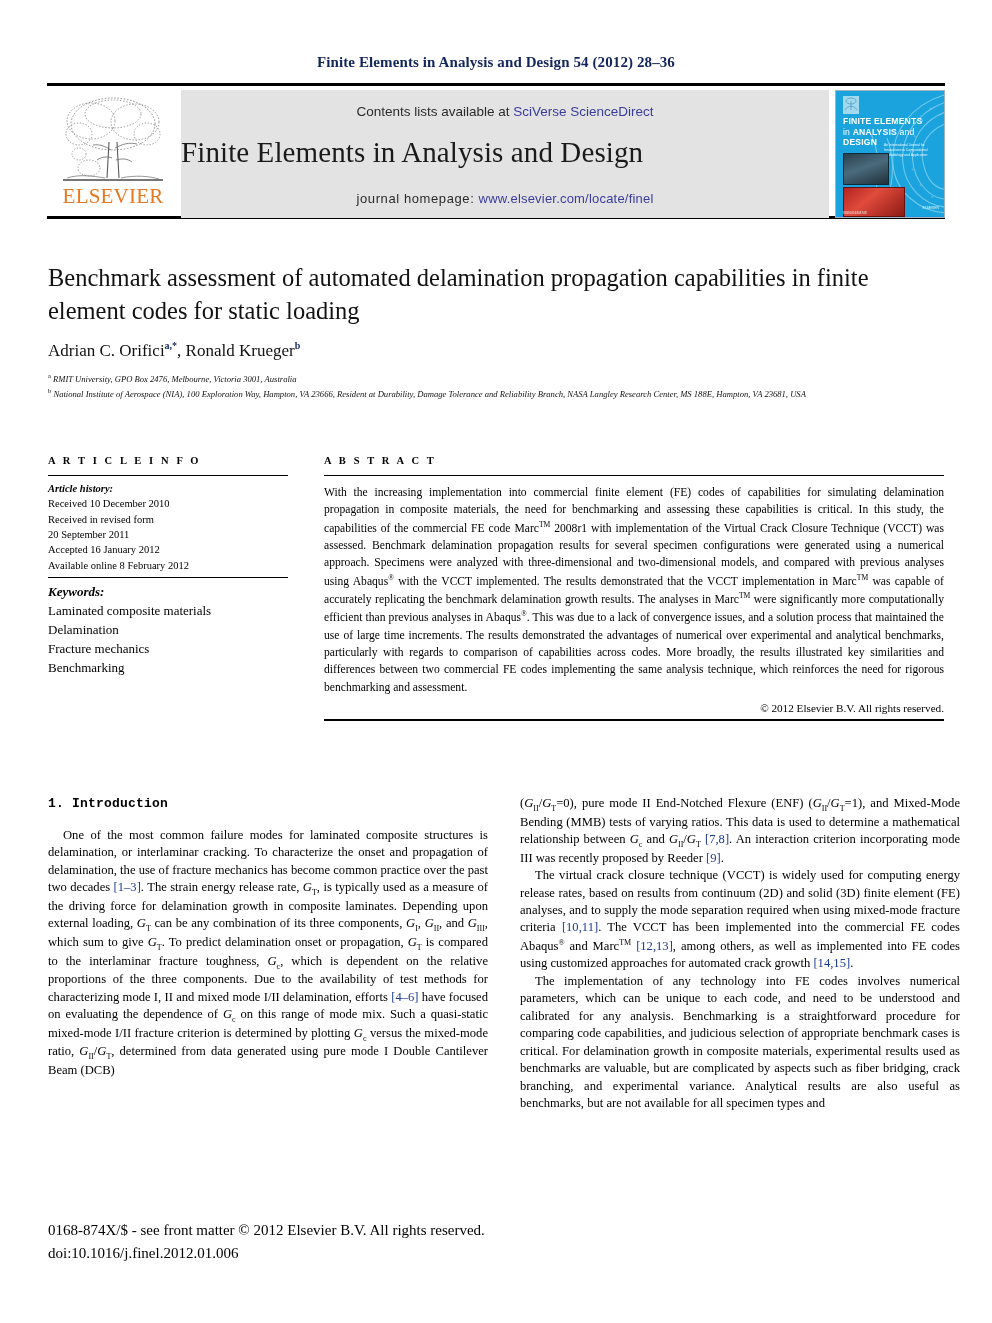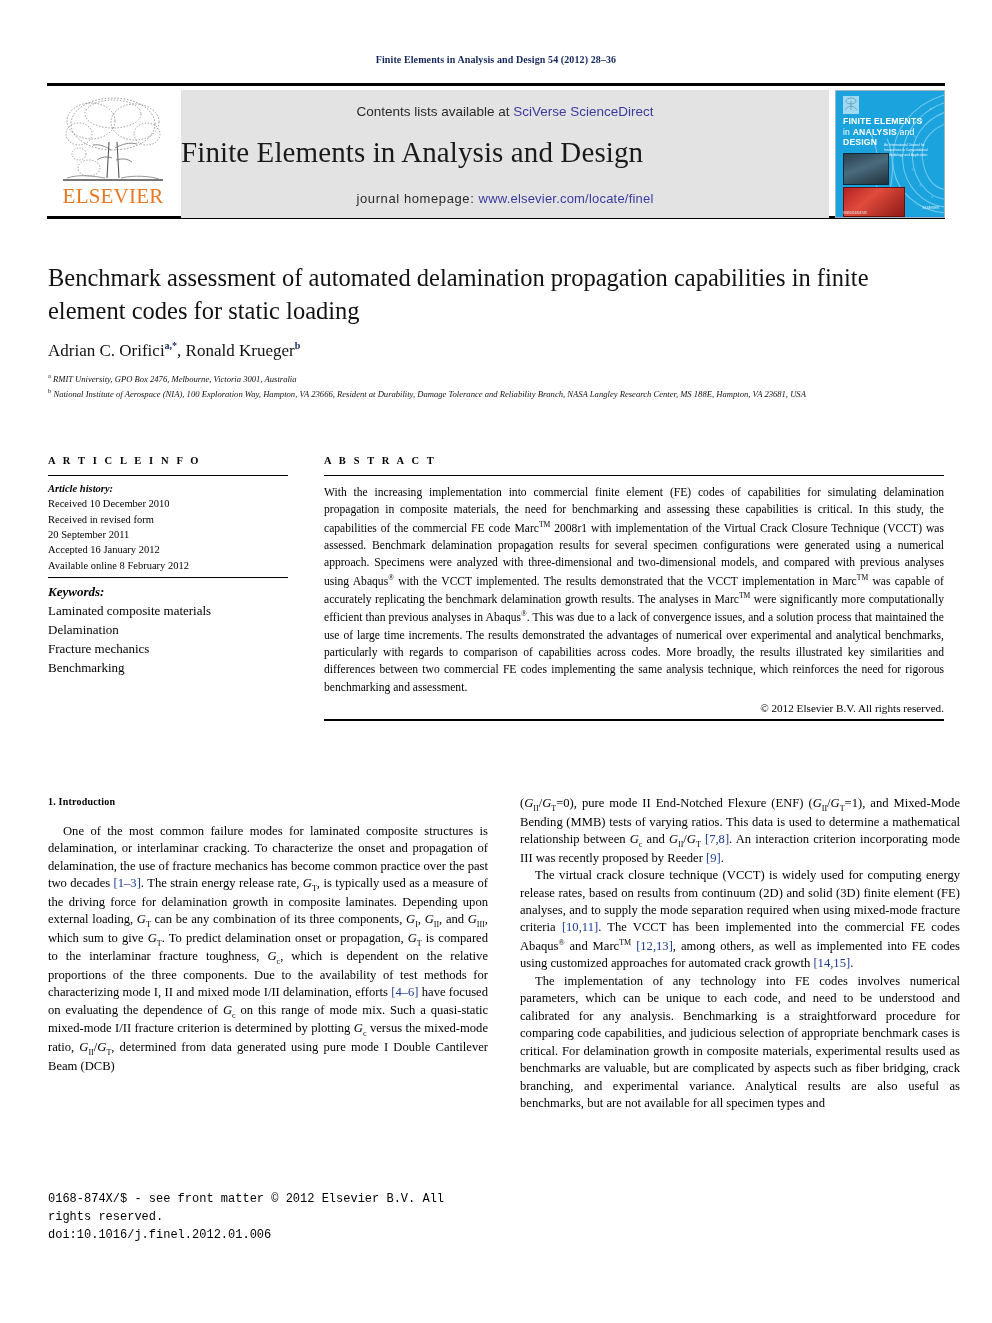--- a/index.html
+++ b/index.html
@@ -9,21 +9,21 @@
     color:#000;
     -webkit-font-smoothing:none;
   }
   .page{position:relative;width:992px;height:1323px;overflow:hidden;}
 
   
   .runhead{
     position:absolute;left:0;top:54px;width:992px;
     text-align:center;
     font-family:"Liberation Serif", serif;
-    font-weight:bold;font-size:10px;letter-spacing:.1px;
+    font-weight:bold;font-size:15px;letter-spacing:.1px;
     color:#13265c;
   }
 
   
   .masthead{
     position:absolute;left:47px;top:83px;width:898px;height:136px;
     border-top:3px solid #000;border-bottom:3px solid #000;
     box-sizing:border-box;
   }
   .mast-inner{position:absolute;left:0;top:4px;width:898px;height:128px;display:flex;}
@@ -129,41 +129,41 @@
 
   
   .col{
     position:absolute;top:795px;
     font-family:"Liberation Serif",serif;font-size:12.6px;line-height:1.385;
     text-align:justify;color:#000;
   }
   .col-left{left:48px;width:440px;}
   .col-right{left:496px;width:440px;margin-left:24px;}
   .h1{
-    font-family:Liberation Serif, serif;font-weight:bold;font-size:10px;
+    font-family:Liberation Mono, monospace;font-weight:bold;font-size:13px;
     margin:0 0 14px 0;letter-spacing:.2px;
   }
   .col p{margin:0;text-indent:15px;}
   .ref{color:#1b3a8f;}
   .col sup{font-size:8px;vertical-align:super;}
   .col sub{font-size:8px;vertical-align:sub;}
 
   
   .footnotes{
     position:absolute;left:48px;top:1164px;width:440px;
     font-family:"Liberation Serif",serif;font-size:10px;line-height:1.45;
   }
   .fn-rule{width:76px;border-top:1px solid #000;margin-bottom:6px;}
   .fn-line{text-indent:10px;}
   .fn-line sup{font-size:7px;vertical-align:super;}
   .fn-line .it{font-style:italic;}
 
   .imprint{
-    position:absolute;left:48px;top:1190px;width:440px;
-    font-family:Liberation Mono, monospace;font-size:12px;line-height:1.5;
+    position:absolute;left:48px;top:1219px;width:440px;
+    font-family:Liberation Serif, serif;font-size:15px;line-height:1.5;
   }
 </style>
 </head>
 <body>
 
 <div class="page">
 
   <div class="runhead">Finite Elements in Analysis and Design 54 (2012) 28–36</div>
 
   <div class="masthead">

